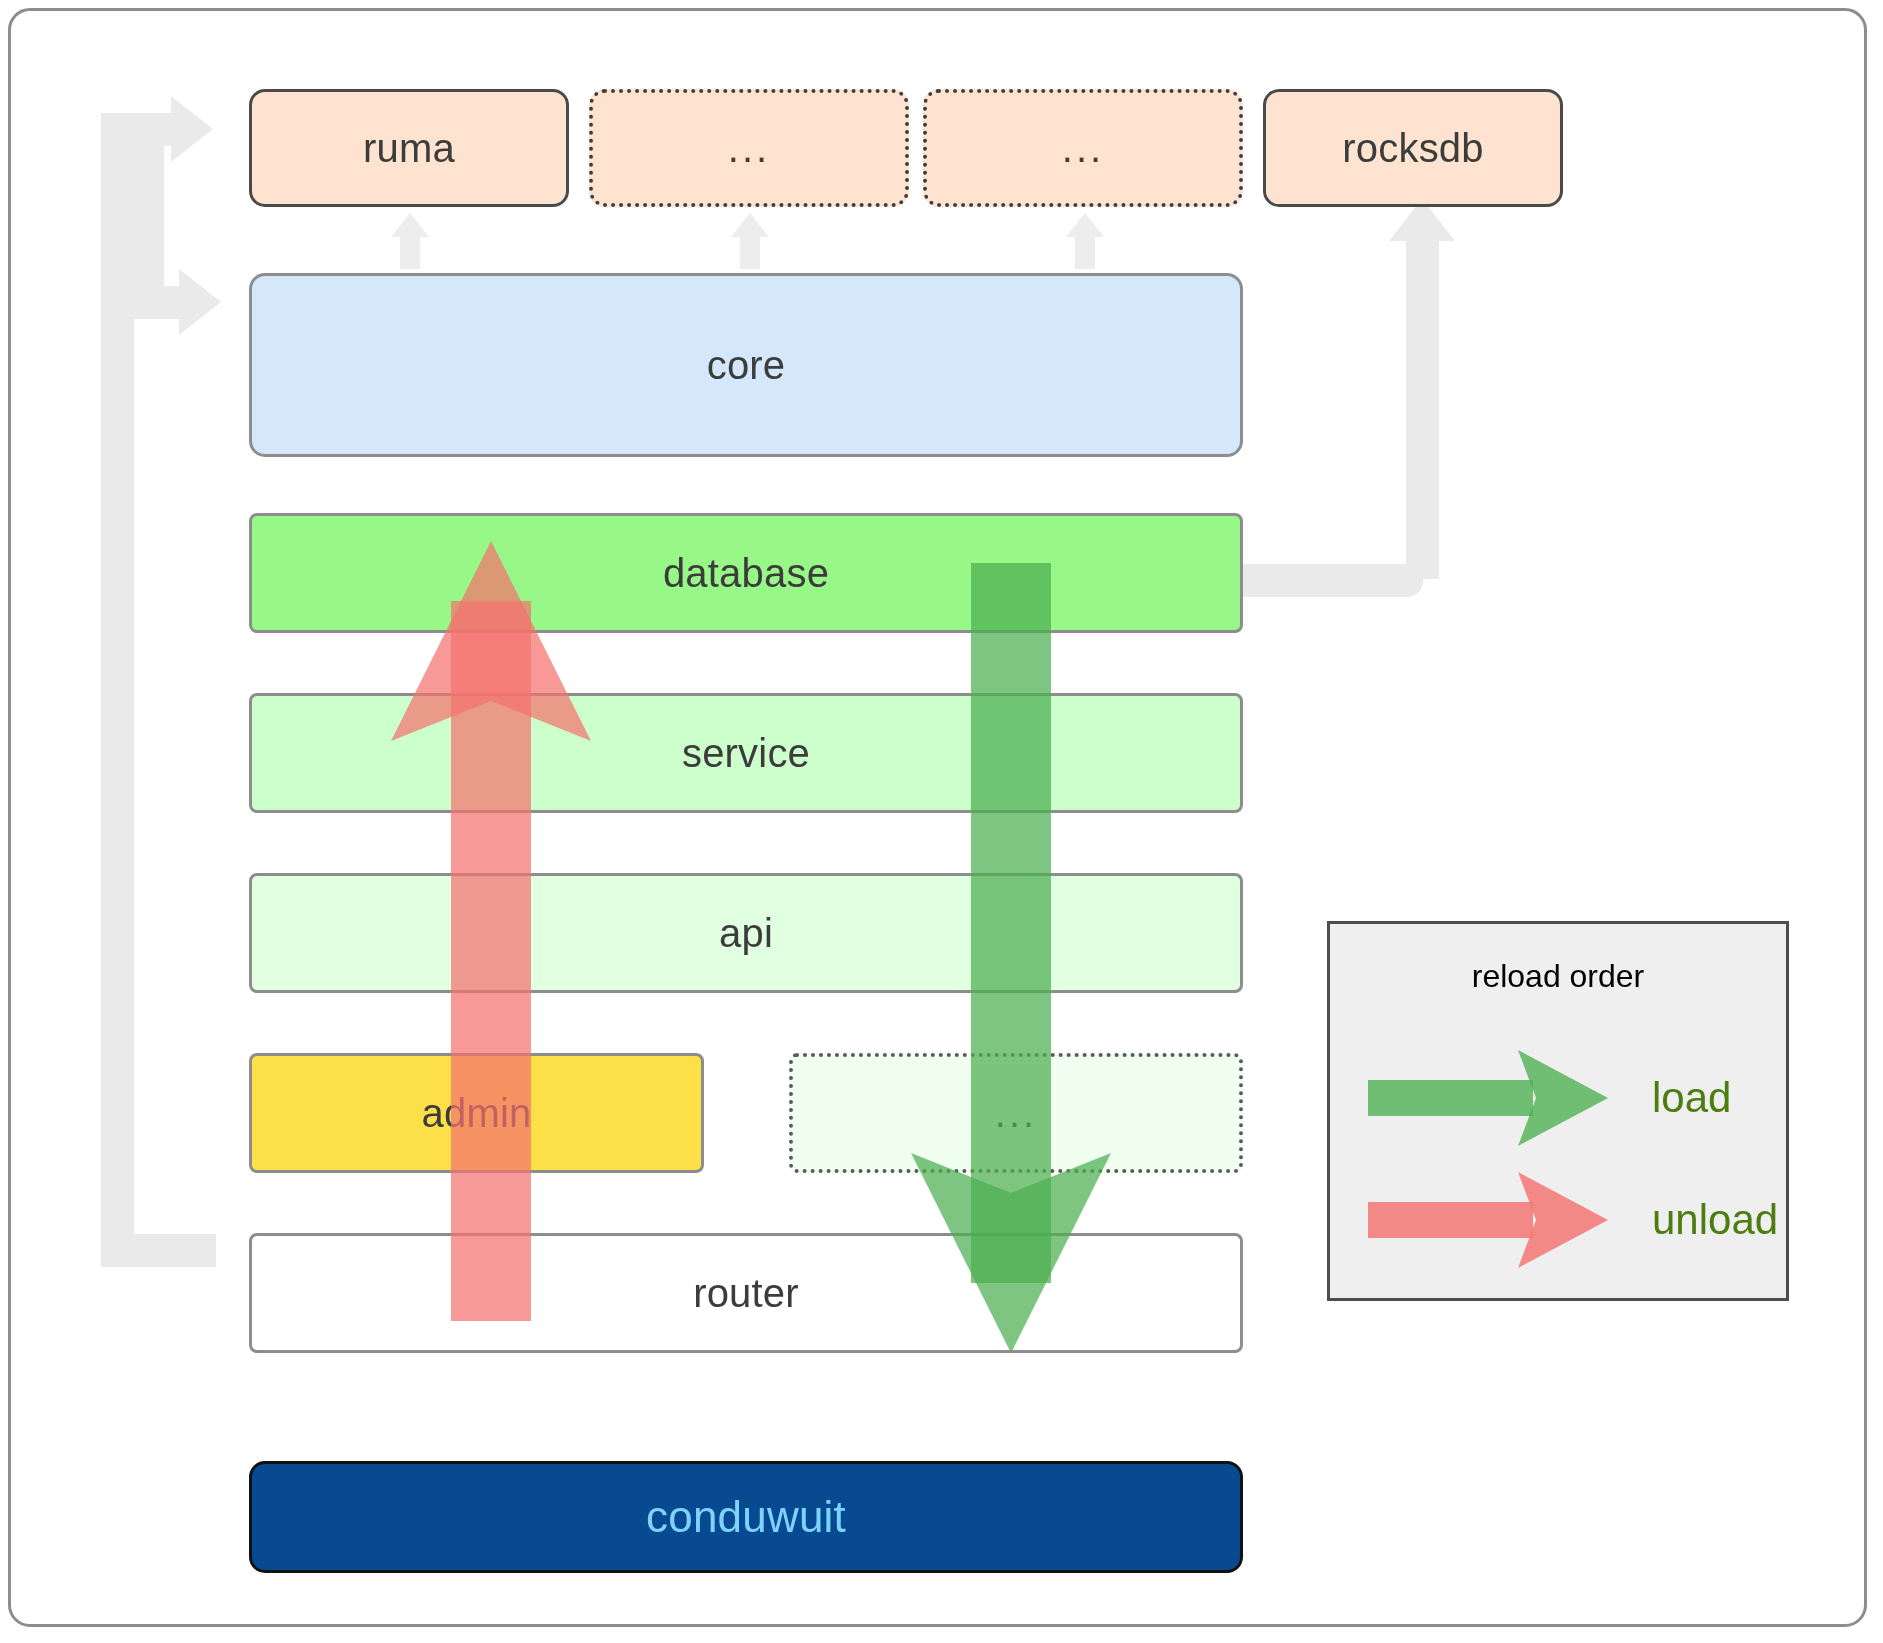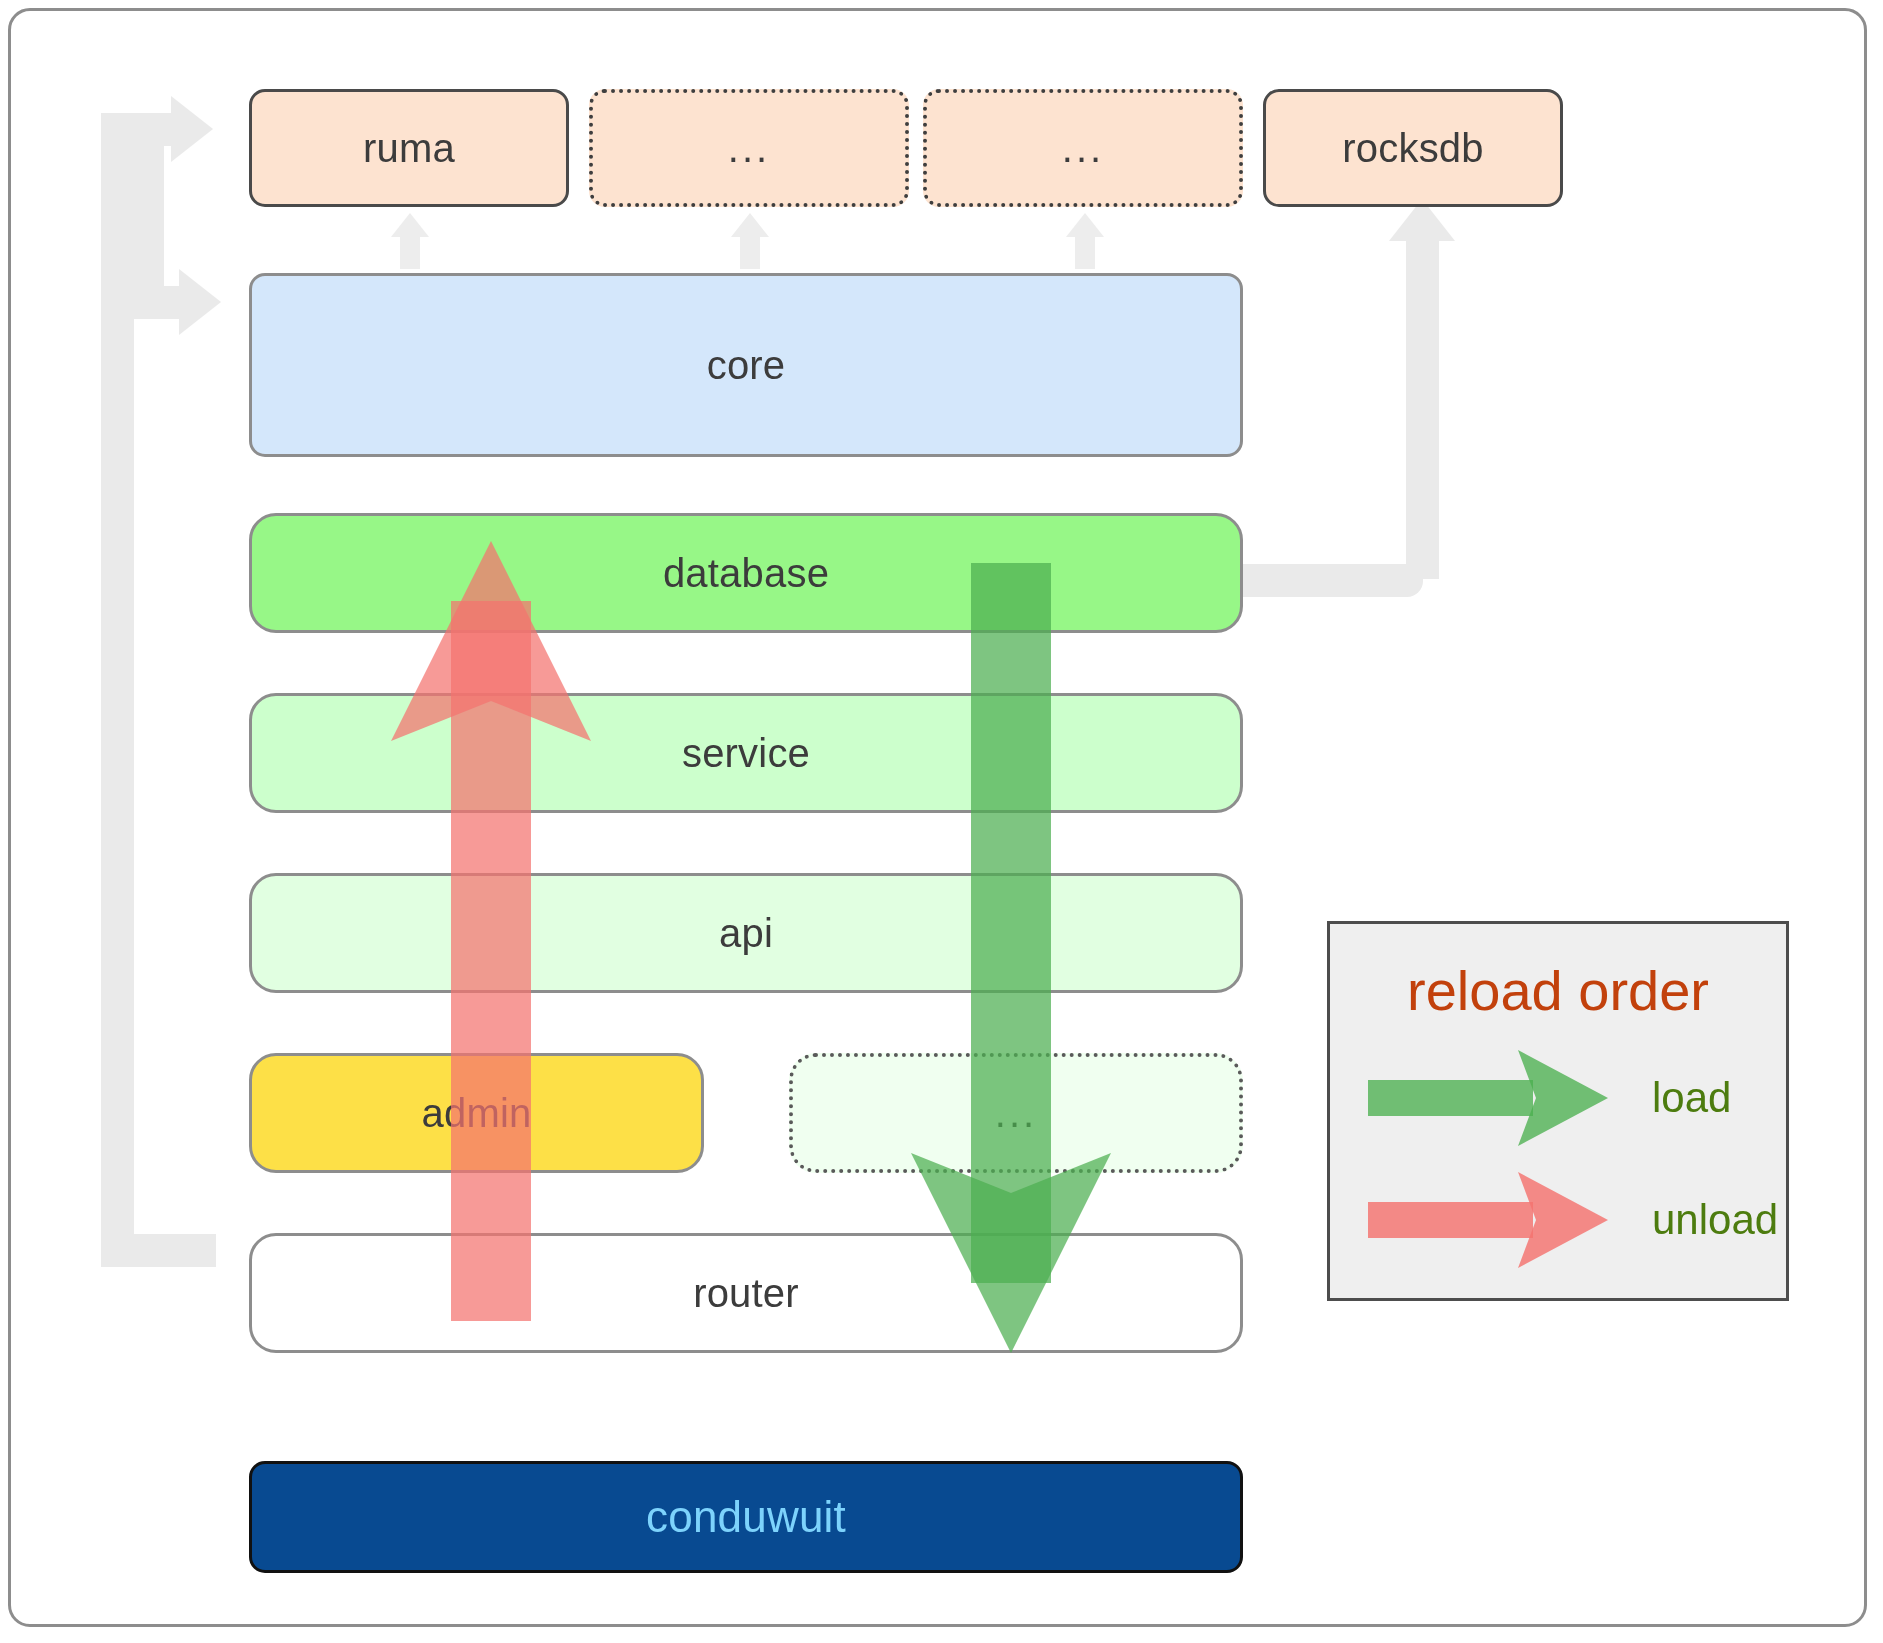--- a/index.html
+++ b/index.html
@@ -60,21 +60,21 @@
   
   .core-box {
     background: #d4e7fb;
     border: 3px solid #8d8d8d;
     border-radius: 16px;
   }
 
   
   .layer {
     border: 3px solid #8d8d8d;
-    border-radius: 27px;
+    border-radius: 8px;
   }
   .layer-database { background: #97f787; }
   .layer-service  { background: #ccffcc; }
   .layer-api      { background: #e1ffe1; }
   .layer-admin    { background: #fde047; }
   .layer-dots     { background: #f0fff0; border-style: dotted; border-width: 4px; border-color: #5a5a5a; }
   .layer-router   { background: #ffffff; }
 
   
   .app-box {
@@ -142,22 +142,22 @@
     box-sizing: border-box;
     background: #efefef;
     border: 3px solid #4d4d4d;
     z-index: 5;
   }
   #legend-title {
     position: absolute;
     left: 0; right: 0;
     top: 34px;
     text-align: center;
-    font-size: 56px;
-    color: #c2410c;
+    font-size: 32px;
+    color: #000000;
   }
   .legend-row {
     position: absolute;
     left: 38px;
     width: 420px;
     height: 96px;
     display: flex;
     align-items: center;
   }
   .legend-row .glyph { position: relative; width: 240px; height: 96px; }

